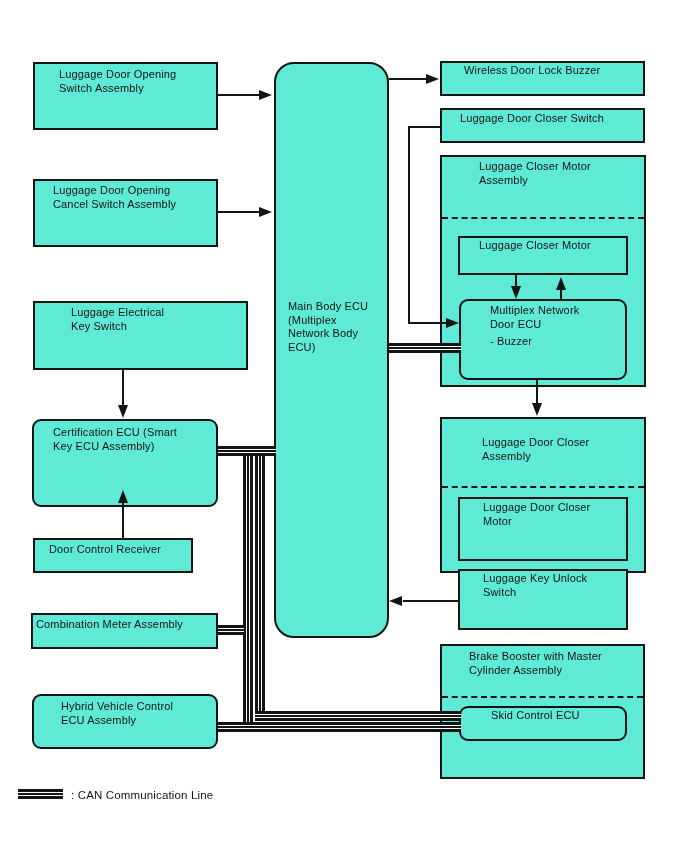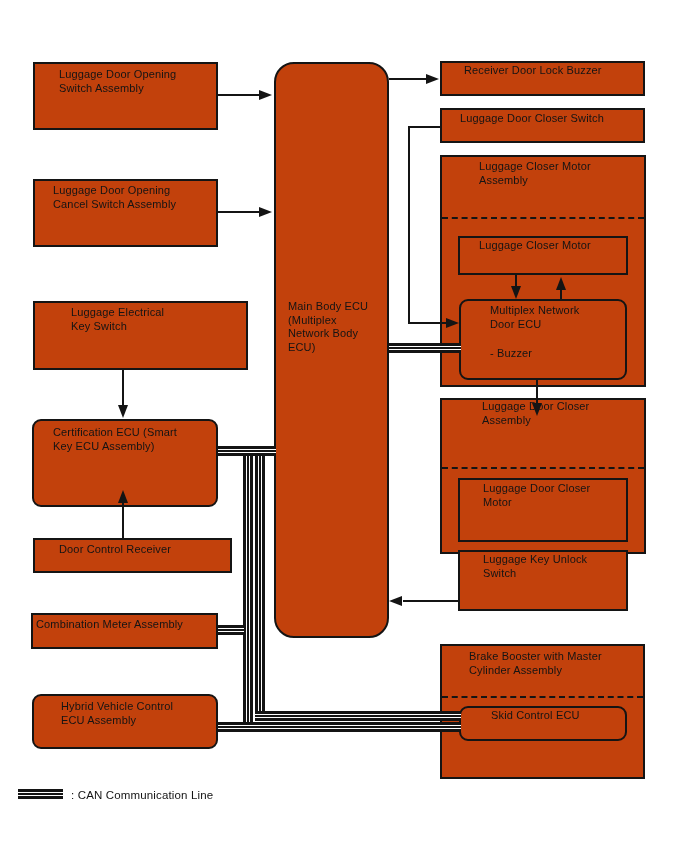--- a/index.html
+++ b/index.html
@@ -1,22 +1,22 @@
 <!DOCTYPE html>
 <html><head>
 <meta charset="utf-8">
 <style>
   html,body{margin:0;padding:0;background:#fff}
   .canvas{position:relative;width:688px;height:852px;background:#fff;overflow:hidden;
           font-family:"Liberation Sans","DejaVu Sans",sans-serif;color:#141414}
-  .box{position:absolute;box-sizing:border-box;border:2px solid #141414;background:#c2410c;
+  .box{position:absolute;box-sizing:border-box;border:2px solid #141414;background:#5eead4;
        font-size:11px;line-height:13.5px}
   .rounded{border-radius:9px}
   .lbl{display:block;white-space:pre-line;letter-spacing:.15px}
-  .sublbl{display:block;white-space:pre-line;margin-top:16px;letter-spacing:.15px}
+  .sublbl{display:block;white-space:pre-line;margin-top:4px;letter-spacing:.15px}
   .hline,.vline{position:absolute;background:#141414}
   .hline{height:2px}
   .vline{width:2px}
   .can-h{position:absolute;height:10px;
          background:linear-gradient(to bottom,#141414 0 3px,#fff 3px 4px,#141414 4px 6px,#fff 6px 7px,#141414 7px 10px)}
   .can-v{position:absolute;width:10px;
          background:linear-gradient(to right,#141414 0 3px,#fff 3px 4px,#141414 4px 6px,#fff 6px 7px,#141414 7px 10px)}
   .dash{position:absolute;height:0;border-top:2px dashed #141414}
   .ah{position:absolute;width:0;height:0}
   .ah-r{border-top:5px solid transparent;border-bottom:5px solid transparent;border-left:13px solid #141414}
@@ -43,63 +43,63 @@
   <div class="box" style="left:33px;top:301px;width:215px;height:69px;padding:3px 8px 0 36px">
     <span class="lbl">Luggage Electrical
 Key Switch</span>
   </div>
 
   <div class="box rounded" style="left:32px;top:419px;width:186px;height:88px;padding:5px 8px 0 19px">
     <span class="lbl">Certification ECU (Smart
 Key ECU Assembly)</span>
   </div>
 
-  <div class="box" style="left:33px;top:538px;width:199px;height:35px;padding:3px 8px 0 24px">
+  <div class="box" style="left:33px;top:538px;width:160px;height:35px;padding:3px 8px 0 14px">
     <span class="lbl">Door Control Receiver</span>
   </div>
 
   <div class="box" style="left:31px;top:613px;width:187px;height:36px;padding:3px 4px 0 3px">
     <span class="lbl">Combination Meter Assembly</span>
   </div>
 
   <div class="box rounded" style="left:32px;top:694px;width:186px;height:55px;padding:4px 8px 0 27px">
     <span class="lbl">Hybrid Vehicle Control
 ECU Assembly</span>
   </div>
 
   <div class="box rounded" style="left:274px;top:62px;width:115px;height:576px;padding:236px 4px 0 12px;border-radius:20px">
     <span class="lbl">Main Body ECU
 (Multiplex
 Network Body
 ECU)</span>
   </div>
 
   <div class="box" style="left:440px;top:61px;width:205px;height:35px;padding:1px 6px 0 22px">
-    <span class="lbl">Receiver Door Lock Buzzer</span>
+    <span class="lbl">Wireless Door Lock Buzzer</span>
   </div>
 
   <div class="box" style="left:440px;top:108px;width:205px;height:35px;padding:2px 6px 0 18px">
     <span class="lbl">Luggage Door Closer Switch</span>
   </div>
 
   <div class="box" style="left:440px;top:155px;width:206px;height:232px;padding:3px 6px 0 37px">
     <span class="lbl">Luggage Closer Motor
 Assembly</span>
     <div class="dash" style="left:0;top:60px;width:202px"></div>
     <div class="box" style="left:16px;top:79px;width:170px;height:39px;padding:1px 6px 0 19px">
       <span class="lbl">Luggage Closer Motor</span>
     </div>
     <div class="box rounded" style="left:17px;top:142px;width:168px;height:81px;padding:3px 6px 0 29px">
       <span class="lbl">Multiplex Network
 Door ECU</span>
       <span class="sublbl">- Buzzer</span>
     </div>
   </div>
 
-  <div class="box" style="left:440px;top:398px;width:206px;height:156px;padding:0 6px 0 40px">
+  <div class="box" style="left:440px;top:417px;width:206px;height:156px;padding:17px 6px 0 40px">
     <span class="lbl">Luggage Door Closer
 Assembly</span>
     <div class="dash" style="left:0;top:67px;width:202px"></div>
     <div class="box" style="left:16px;top:78px;width:170px;height:64px;padding:2px 6px 0 23px">
       <span class="lbl">Luggage Door Closer
 Motor</span>
     </div>
     <div class="box" style="left:16px;top:150px;width:170px;height:61px;padding:1px 6px 0 23px">
       <span class="lbl">Luggage Key Unlock
 Switch</span>

